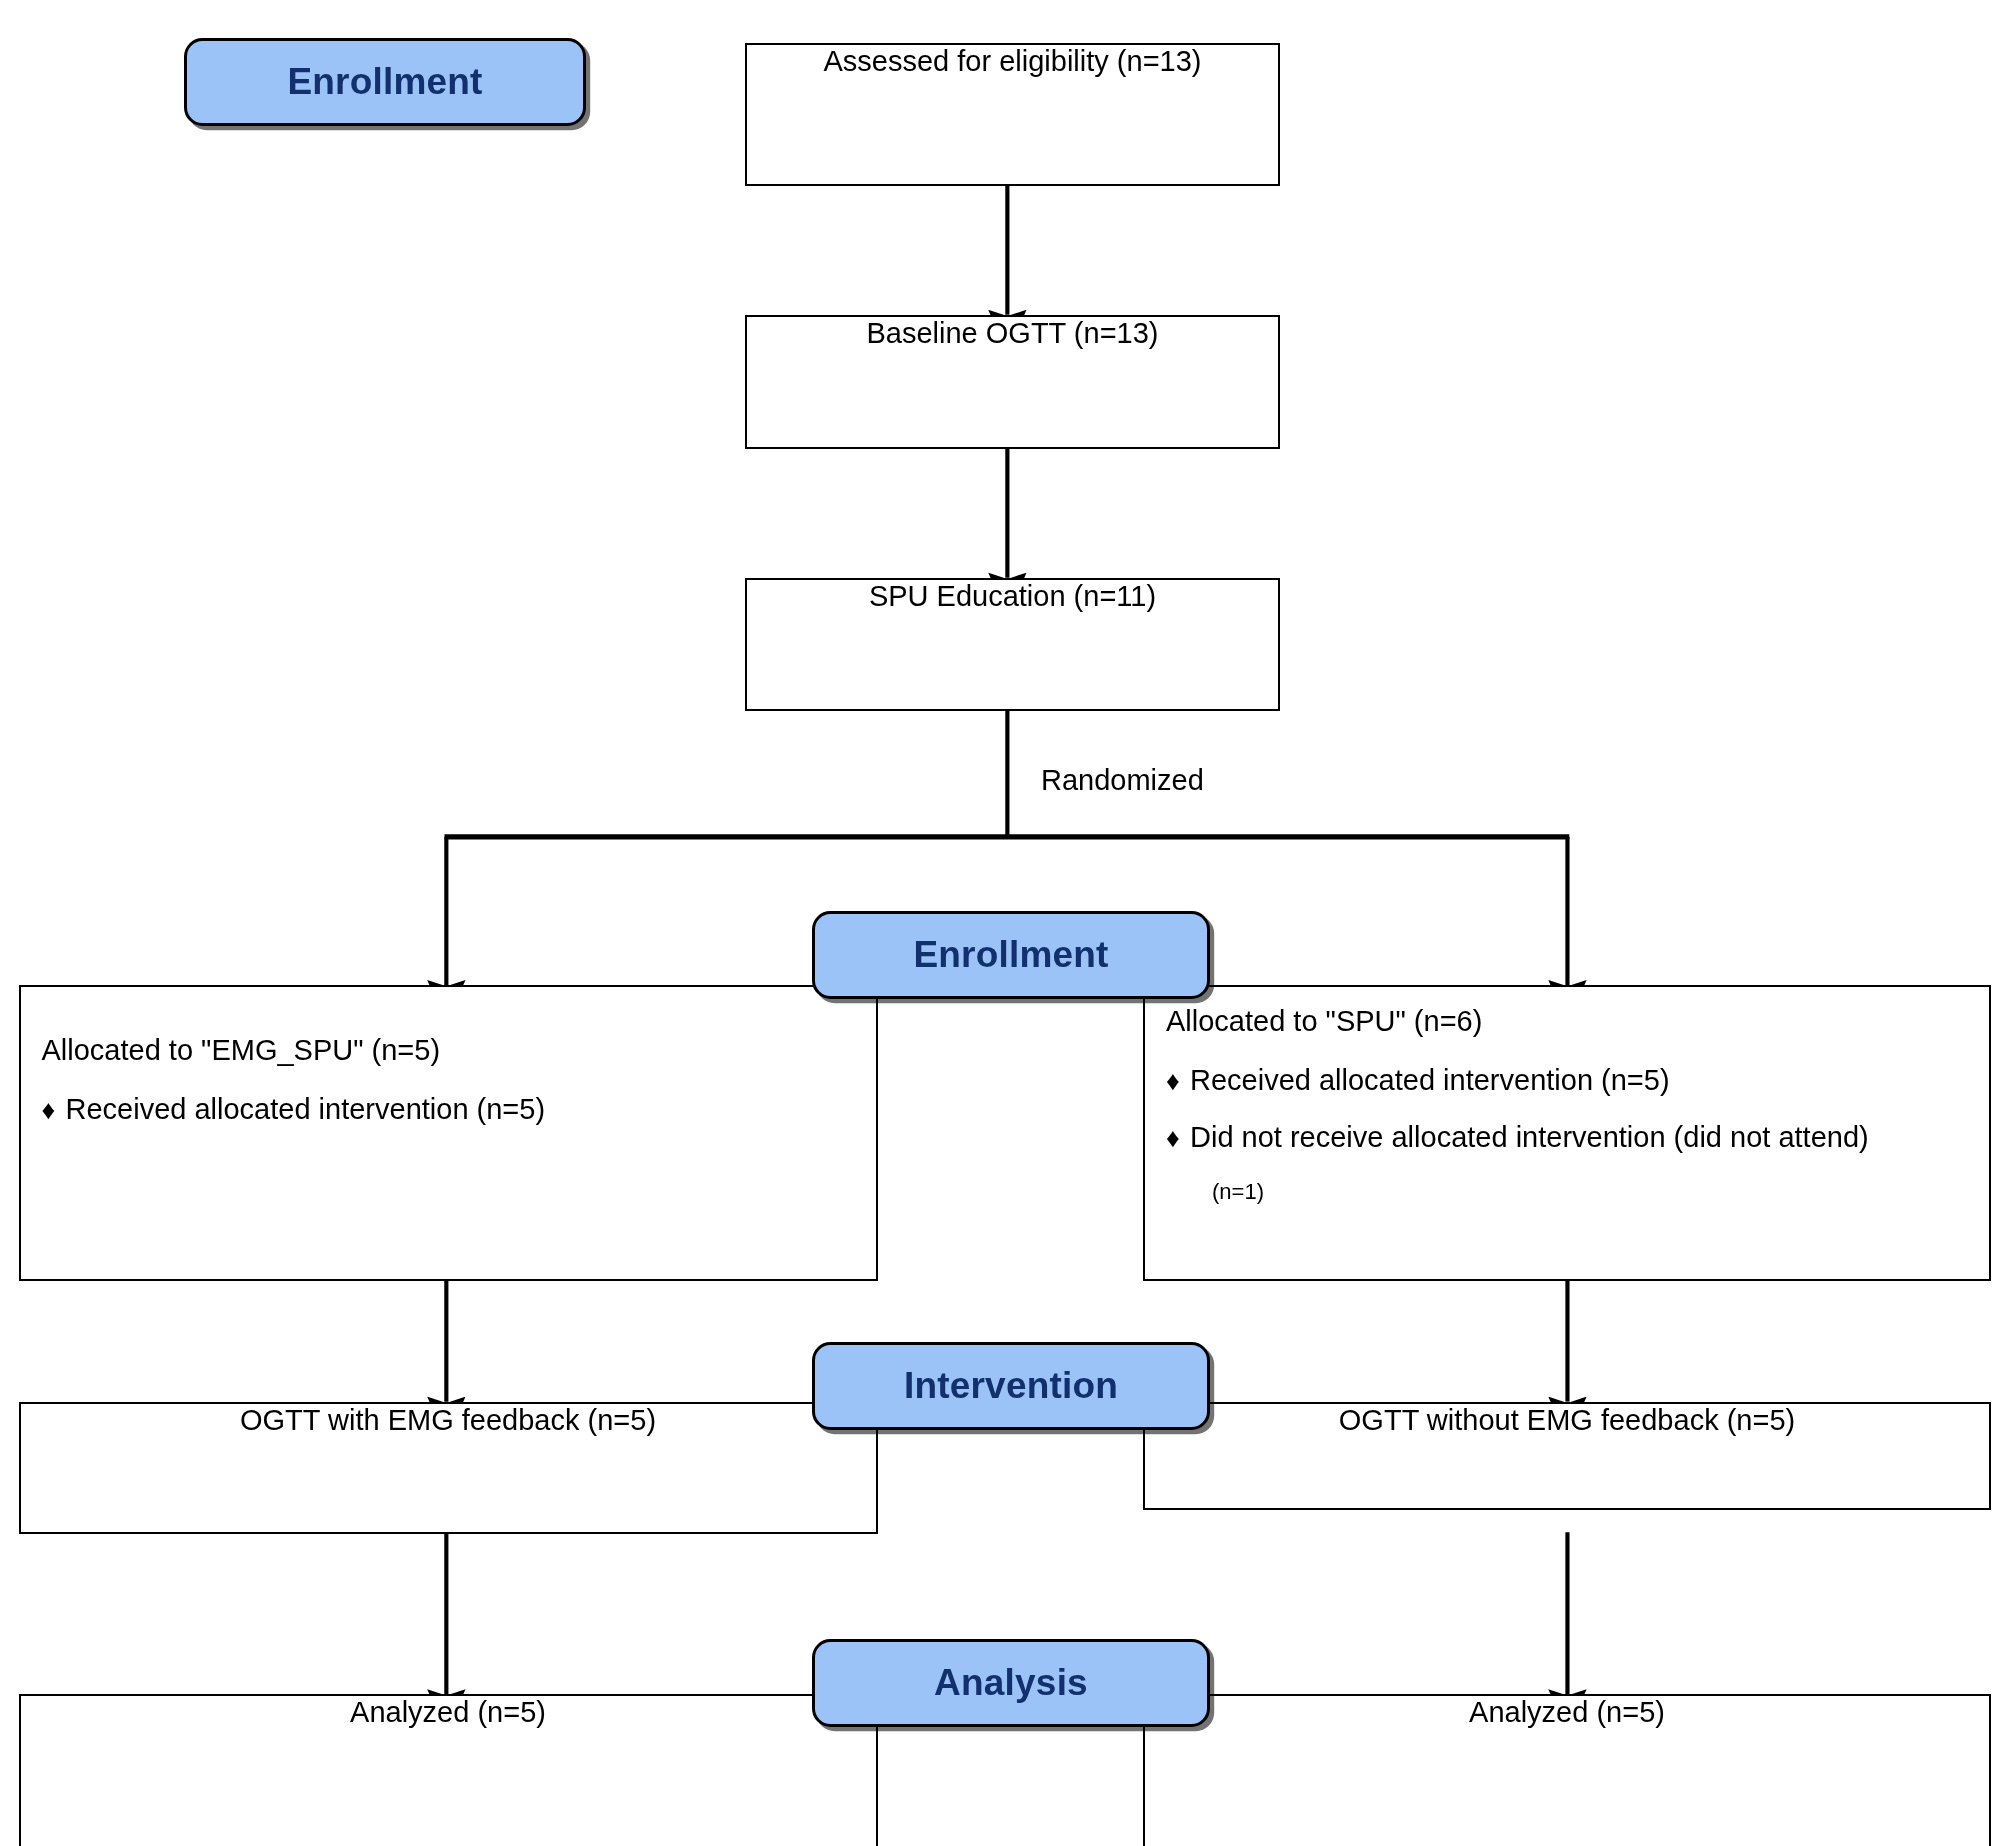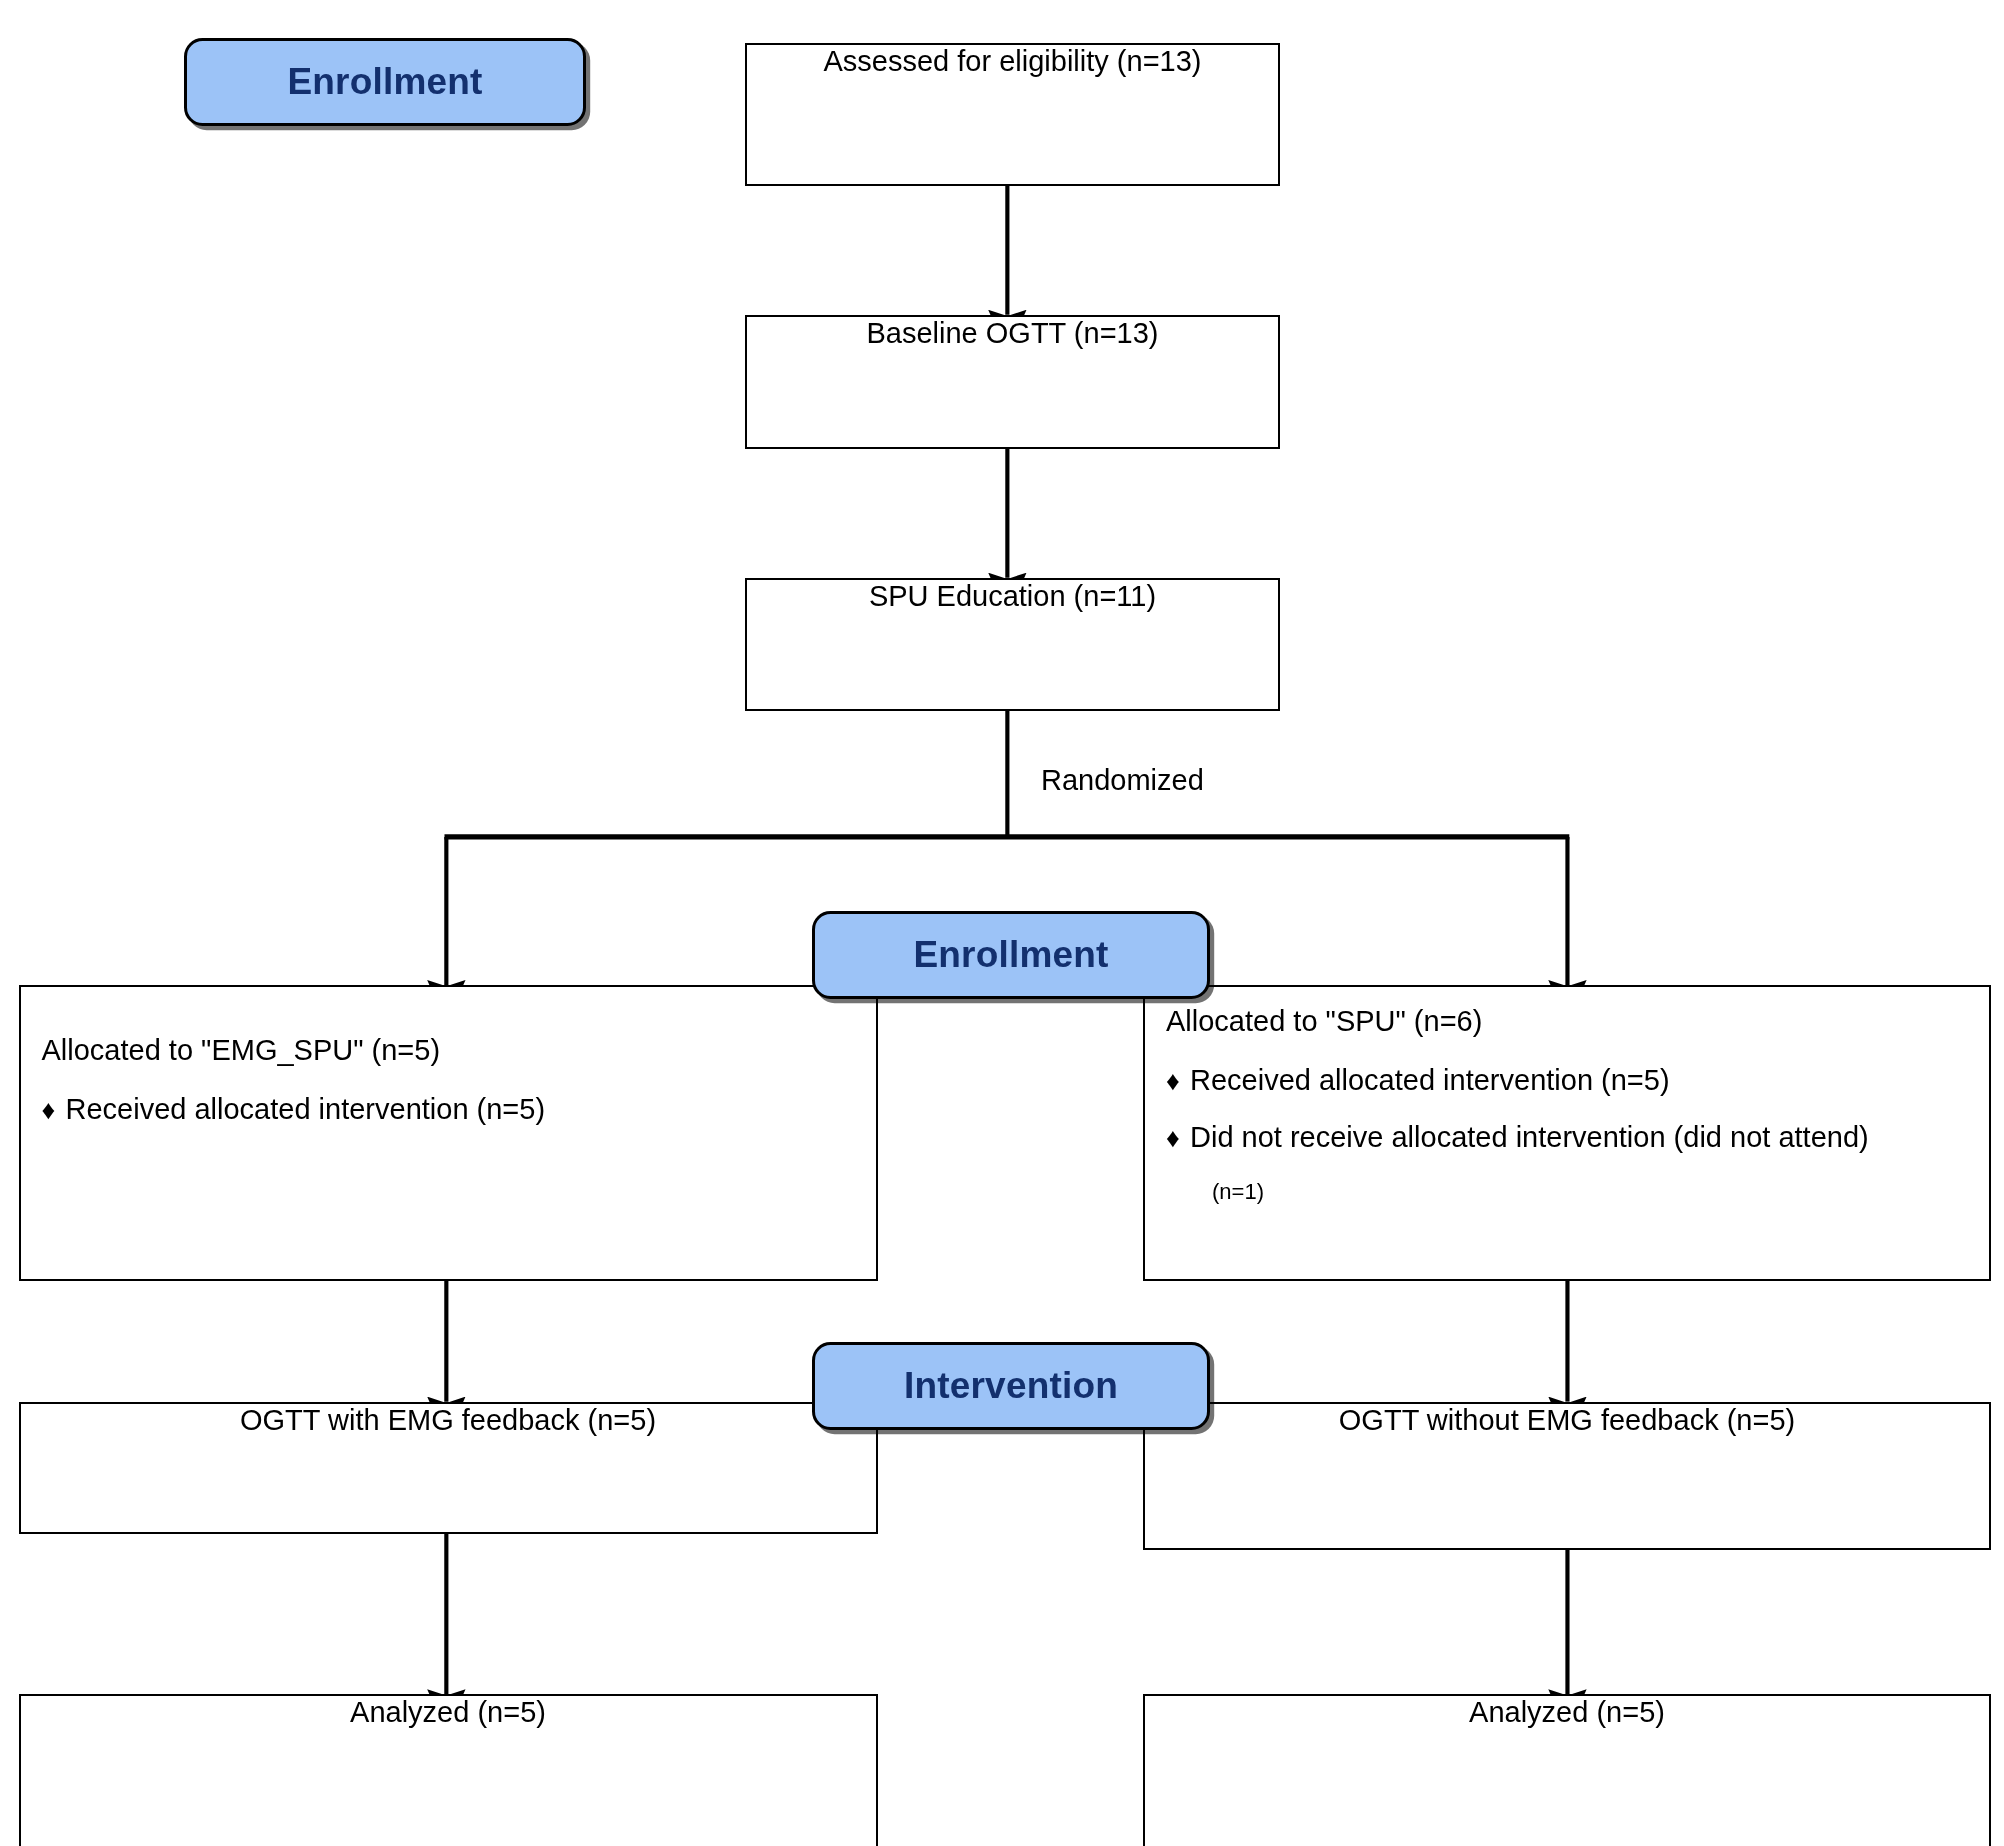--- a/index.html
+++ b/index.html
@@ -139,20 +139,23 @@
   </div>
 
   <div class="stage-label" style="left:812px; top:911px; width:398px; height:88px;">
     <span>Enrollment</span>
   </div>
 
   <div class="stage-label" style="left:812px; top:1342px; width:398px; height:88px;">
     <span>Intervention</span>
   </div>
 
+  <div class="stage-label" style="left:812px; top:1639px; width:398px; height:88px;">
+    <span>Analysis</span>
+  </div>
 
   <div class="flow-box" style="left:745px; top:43px; width:535px; height:143px;">
     <span class="centered-text">Assessed for eligibility (n=13)</span>
   </div>
 
   <div class="flow-box" style="left:745px; top:315px; width:535px; height:134px;">
     <span class="centered-text">Baseline OGTT (n=13)</span>
   </div>
 
   <div class="flow-box" style="left:745px; top:578px; width:535px; height:133px;">
@@ -185,21 +188,21 @@
         <span class="bullet-text">Did not receive allocated intervention (did not attend)</span>
       </div>
       <p class="cont-line">(n=1)</p>
     </div>
   </div>
 
   <div class="flow-box" style="left:18.5px; top:1402px; width:859px; height:132px;">
     <span class="centered-text">OGTT with EMG feedback (n=5)</span>
   </div>
 
-  <div class="flow-box" style="left:1143px; top:1402px; width:848px; height:148px;">
+  <div class="flow-box" style="left:1143px; top:1402px; width:848px; height:108px;">
     <span class="centered-text">OGTT without EMG feedback (n=5)</span>
   </div>
 
   <div class="flow-box" style="left:18.5px; top:1694px; width:859px; height:157px;">
     <span class="centered-text">Analyzed (n=5)</span>
   </div>
 
   <div class="flow-box" style="left:1143px; top:1694px; width:848px; height:157px;">
     <span class="centered-text">Analyzed (n=5)</span>
   </div>

